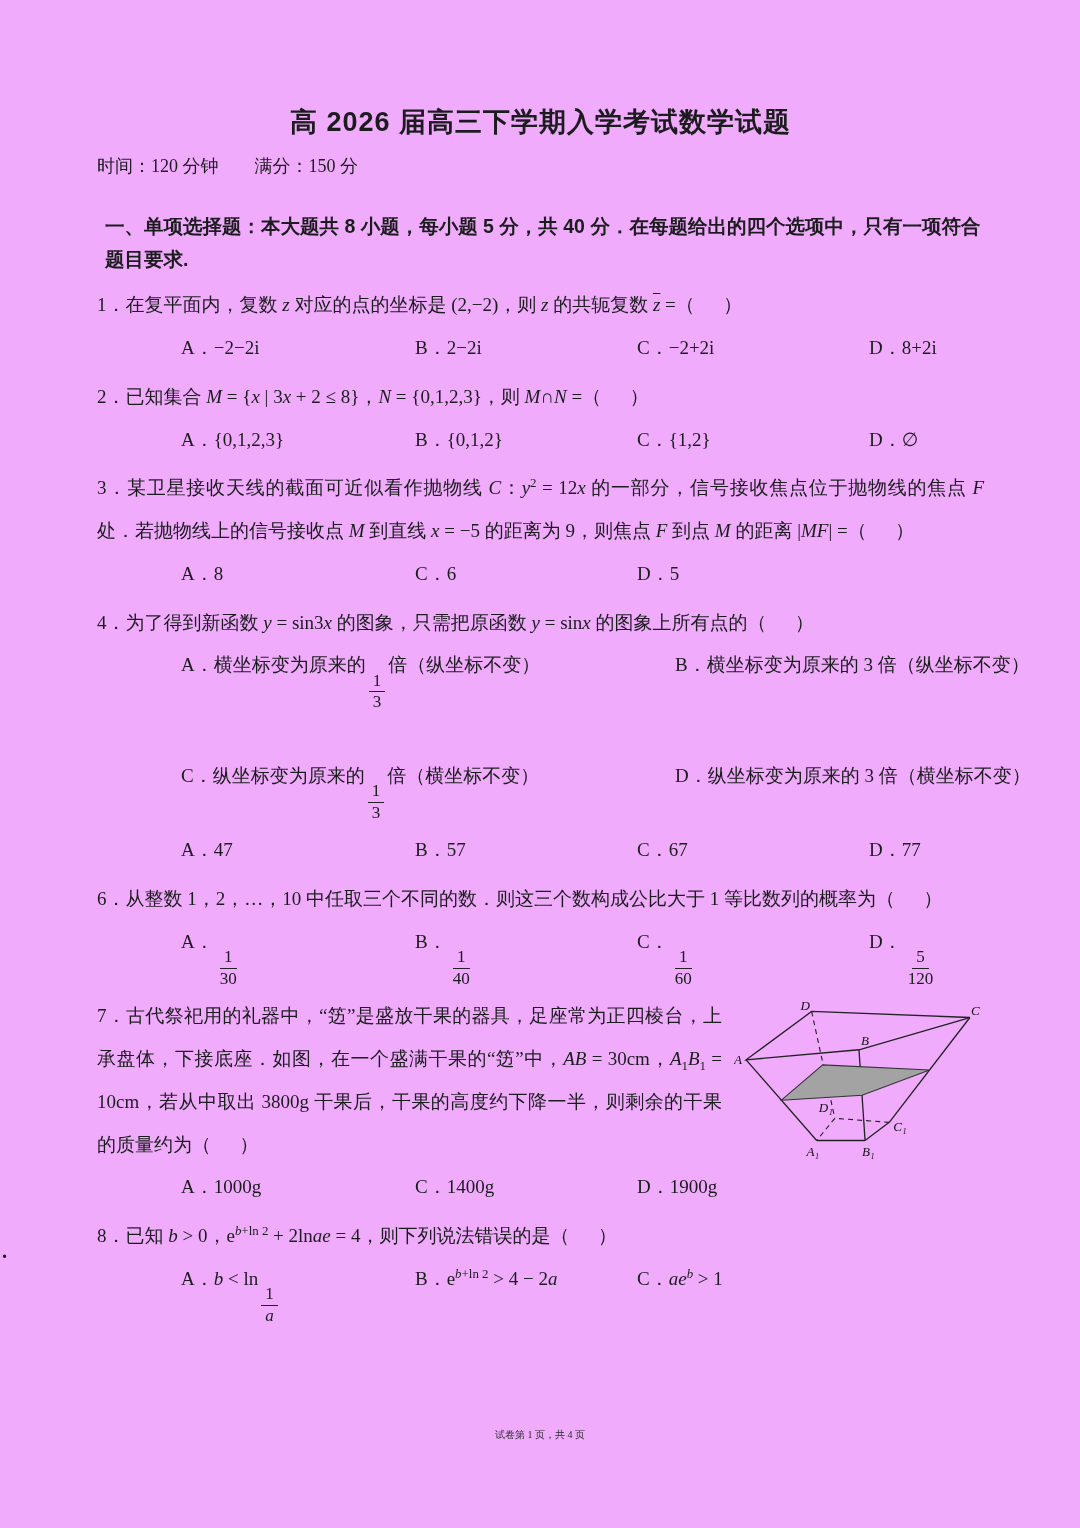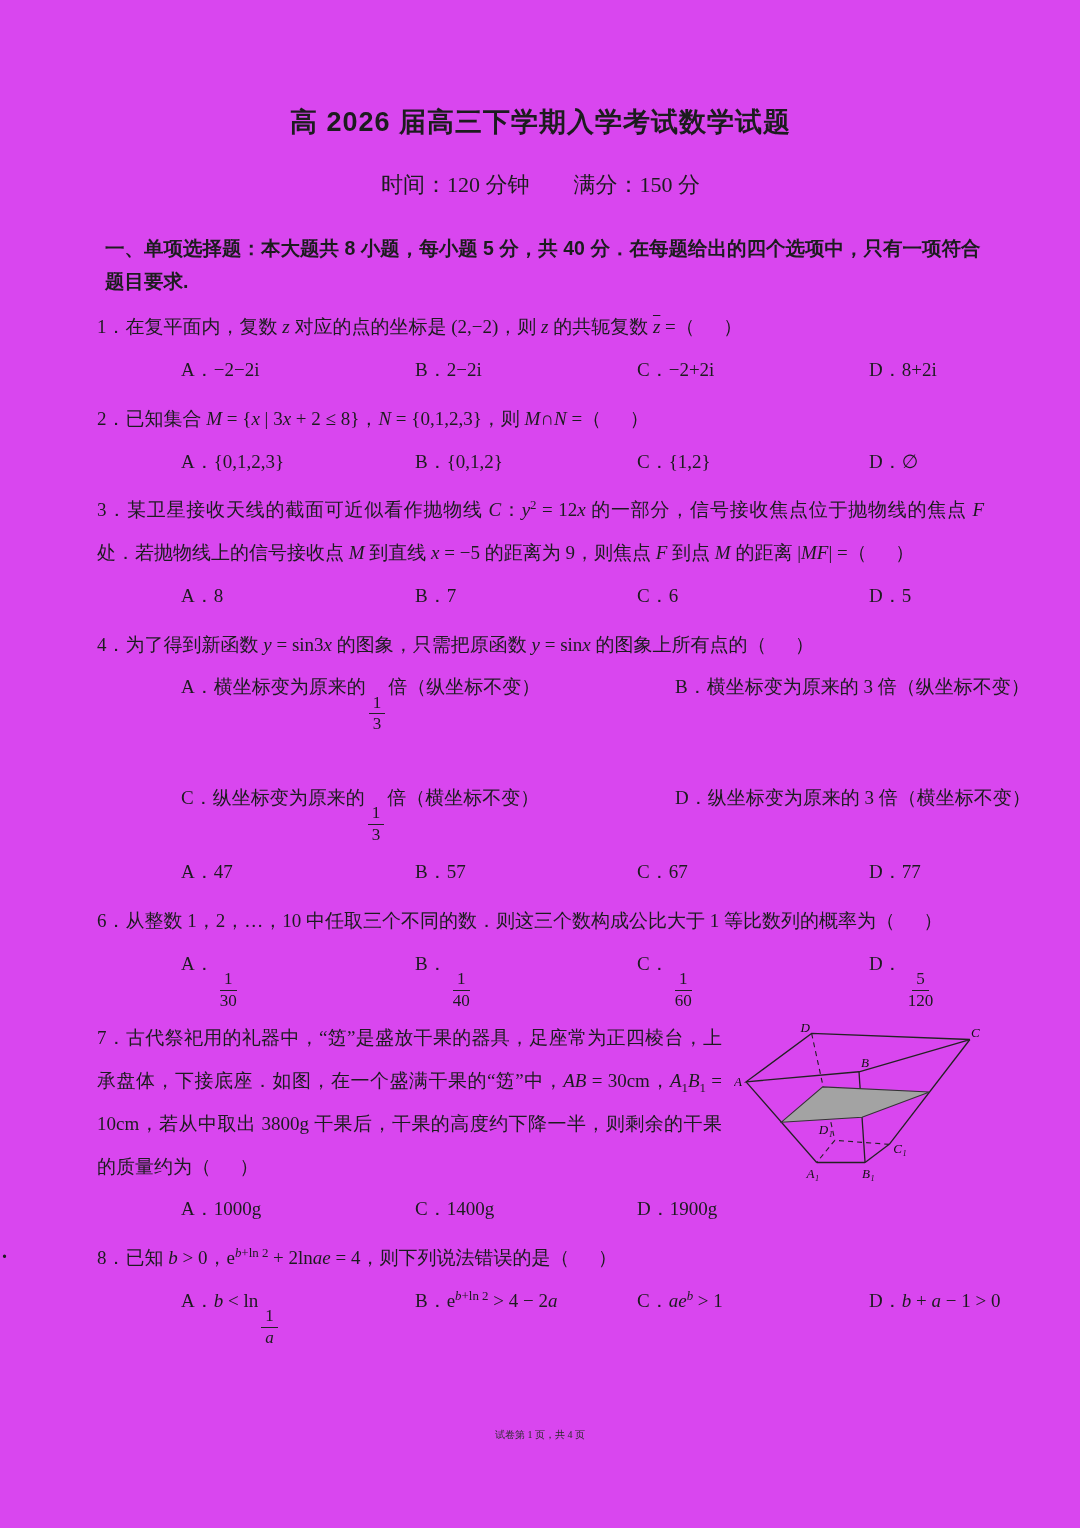--- a/index.html
+++ b/index.html
@@ -2,31 +2,31 @@
 <html lang="zh"><head>
 <meta charset="utf-8">
 <style>
   * { margin:0; padding:0; box-sizing:border-box; }
   html, body { background:#ffffff; }
   body { font-family:"Liberation Serif","DejaVu Serif",serif; color:#1c1c1e; }
   .page {
     position:relative;
     width:1080px; height:1528px;
     margin:0 auto;
-    background:#d946ef;
+    background:#f0abfc;
     padding:104px 96px 0 97px;
     overflow:hidden;
     font-size:19px;
   }
   .title {
     font-family:"Liberation Sans","DejaVu Sans",sans-serif;
     font-weight:bold; font-size:27px; text-align:center;
     letter-spacing:1px;
   }
-  .subtitle { font-size:22px; text-align:center; margin-top:30px; }
+  .subtitle { font-size:18px; text-align:left; margin-top:14px; }
   .sec-header {
     font-family:"Liberation Sans","DejaVu Sans",sans-serif;
     font-weight:bold; font-size:19.5px;
     margin:32px 0 8px 8px; line-height:1.7;
   }
   .q { margin-bottom:6px; }
   .stem { line-height:2.25; text-align:justify; }
   .options {
     display:grid;
     grid-template-columns:234px 222px 232px 1fr;
@@ -86,21 +86,20 @@
       <span class="opt">B．{0,1,2}</span>
       <span class="opt">C．{1,2}</span>
       <span class="opt">D．∅</span>
     </div>
   </section>
 
   <section class="q">
     <p class="stem">3．某卫星接收天线的截面可近似看作抛物线 <i>C</i>：<i>y</i><sup>2</sup> = 12<i>x</i> 的一部分，信号接收焦点位于抛物线的焦点 <i>F</i> 处．若抛物线上的信号接收点 <i>M</i> 到直线 <i>x</i> = −5 的距离为 9，则焦点 <i>F</i> 到点 <i>M</i> 的距离 |<i>MF</i>| =（  ）</p>
     <div class="options">
       <span class="opt">A．8</span>
-      <span class="opt">B．7</span>
       <span class="opt">C．6</span>
       <span class="opt">D．5</span>
     </div>
   </section>
 
   <section class="q">
     <p class="stem">4．为了得到新函数 <i>y</i> = sin3<i>x</i> 的图象，只需把原函数 <i>y</i> = sin<i>x</i> 的图象上所有点的（  ）</p>
     <div class="options two">
       <span class="opt">A．横坐标变为原来的<span class="frac">
             <span class="fn">1</span>
@@ -179,21 +178,20 @@
 
   <section class="q">
     <p class="stem">8．已知 <i>b</i> &gt; 0，e<sup><i>b</i>+ln 2</sup> + 2ln<i>ae</i> = 4，则下列说法错误的是（  ）</p>
     <div class="options">
       <span class="opt">A．<i>b</i> &lt; ln<span class="frac">
             <span class="fn">1</span>
             <span class="fd"><i>a</i></span>
           </span></span>
       <span class="opt">B．e<sup><i>b</i>+ln 2</sup> &gt; 4 − 2<i>a</i></span>
       <span class="opt">C．<i>ae</i><sup><i>b</i></sup> &gt; 1</span>
-      <span class="opt">D．<i>b</i> + <i>a</i> − 1 &gt; 0</span>
     </div>
   </section>
 
   <span class="stray">.</span>
 
   <p class="footer">试卷第 1 页，共 4 页</p>
 
 </div>
 
 </body></html>

